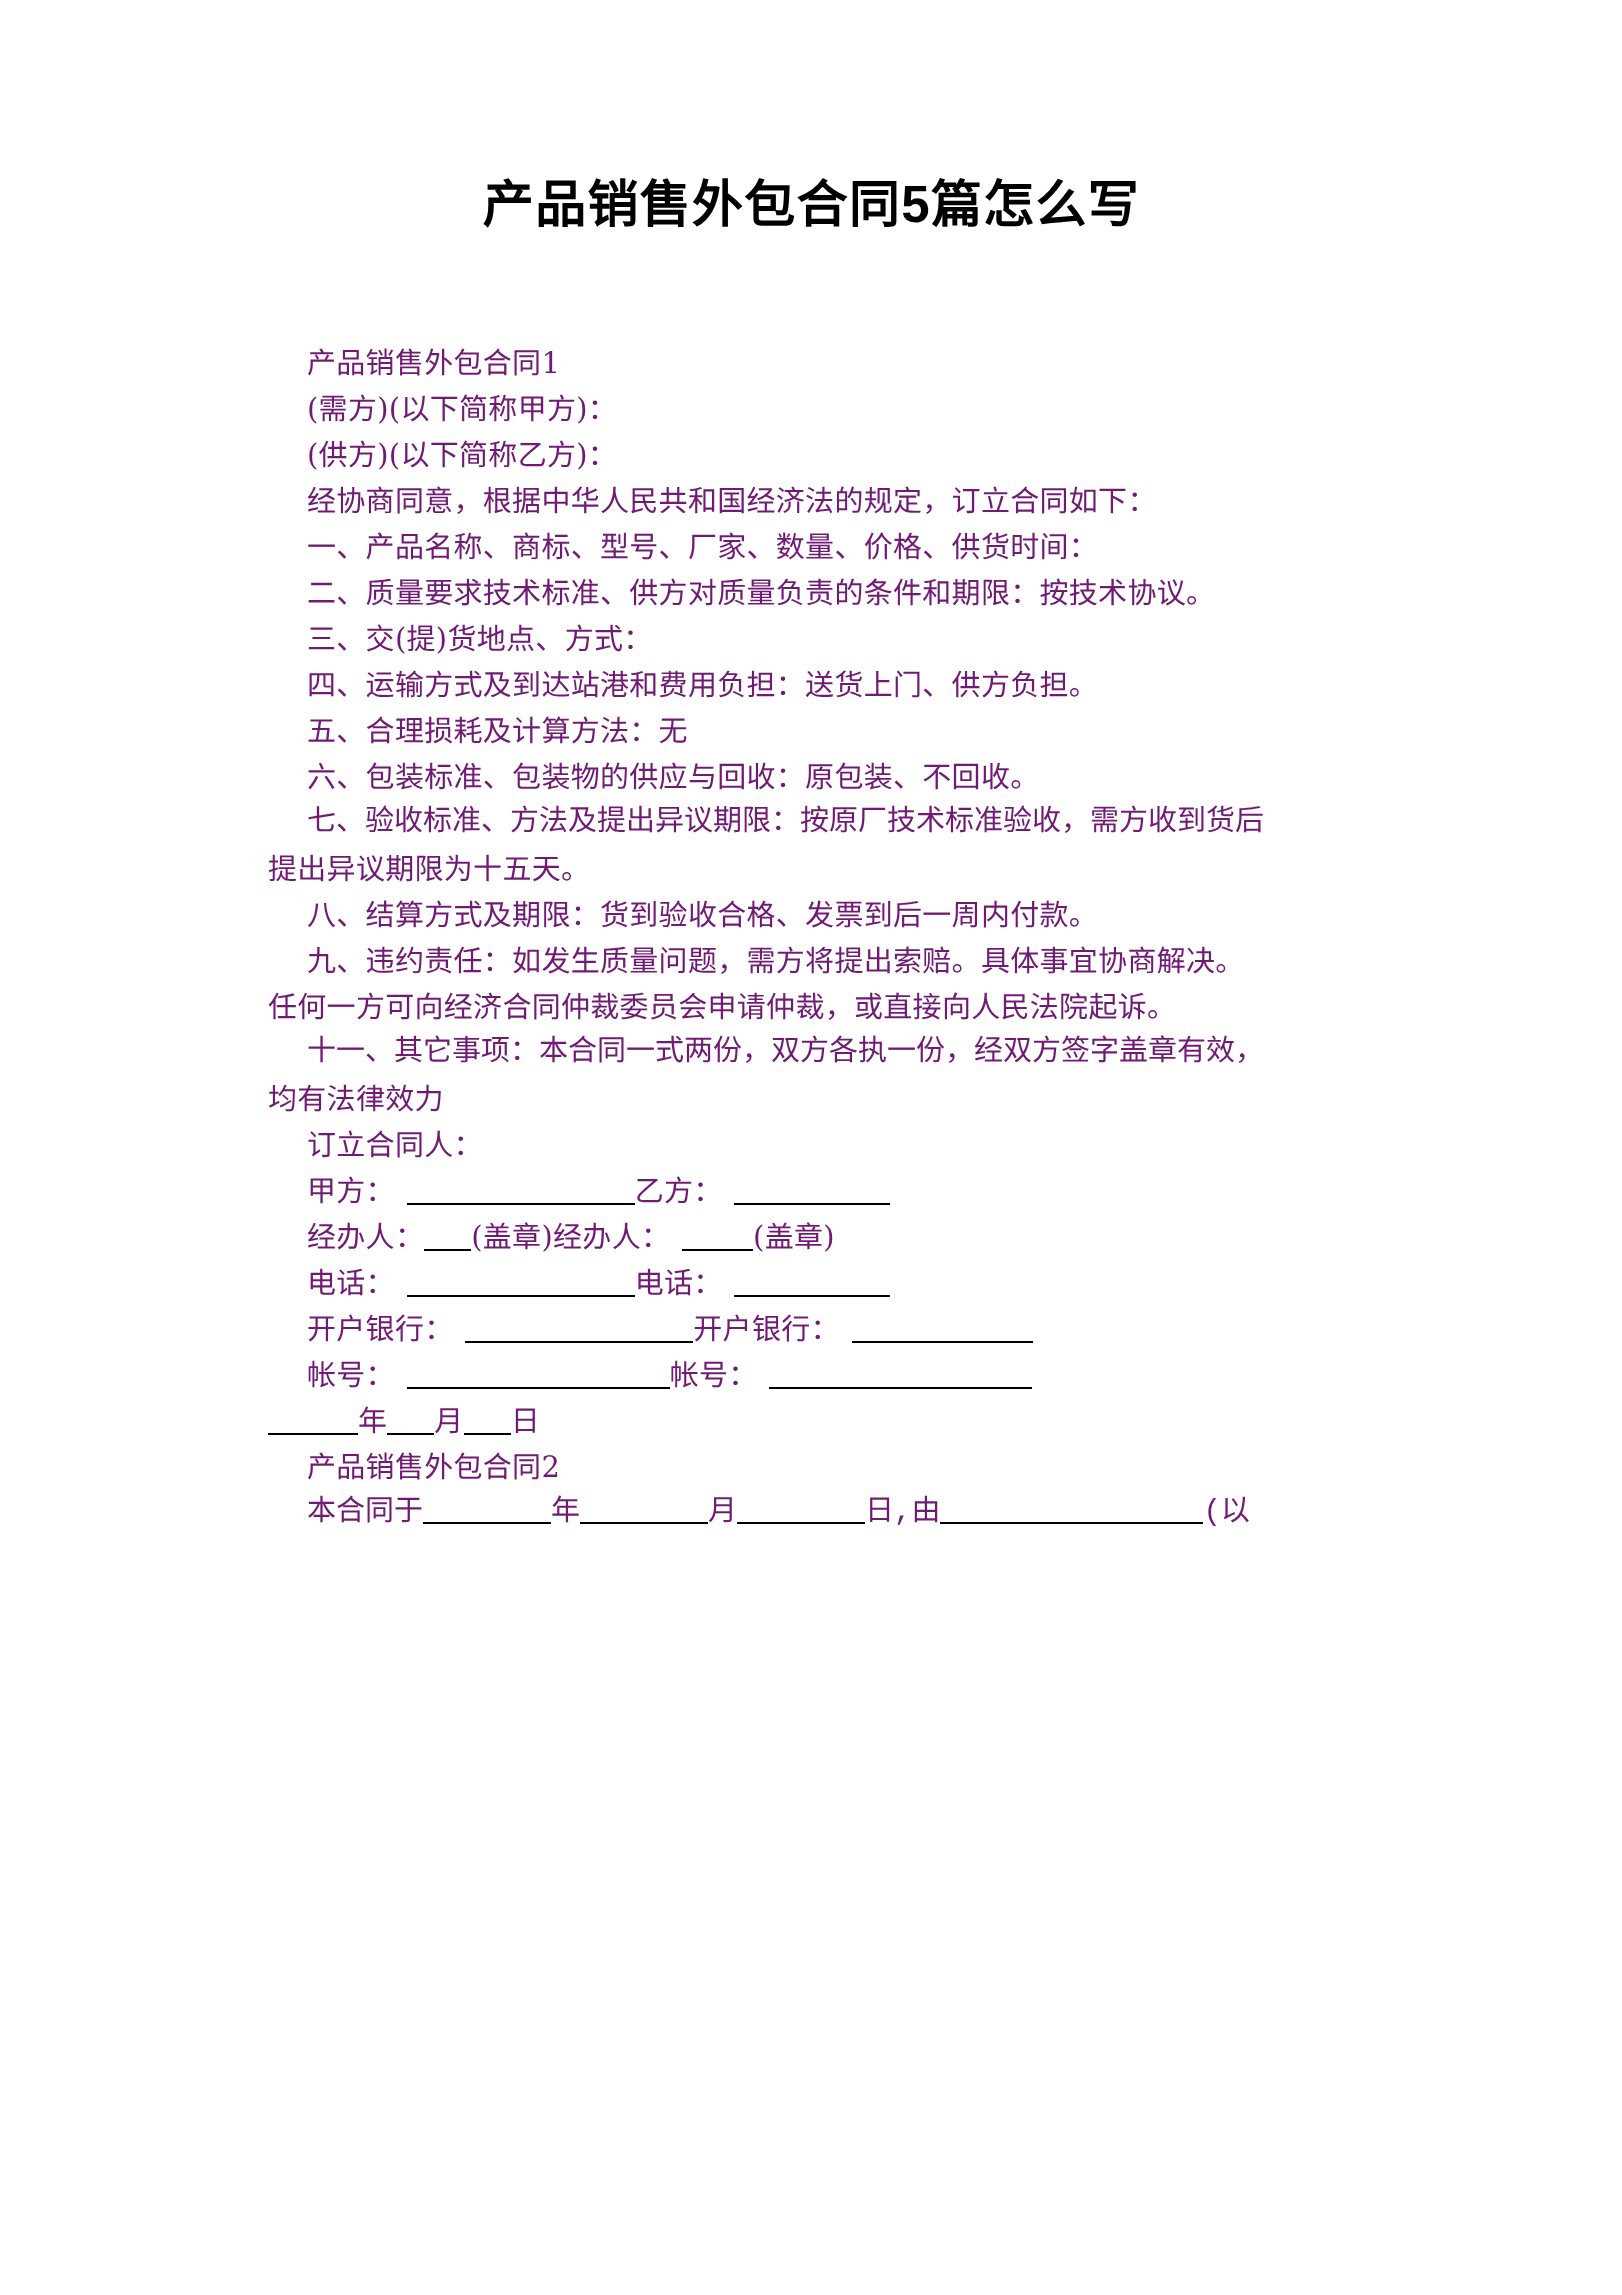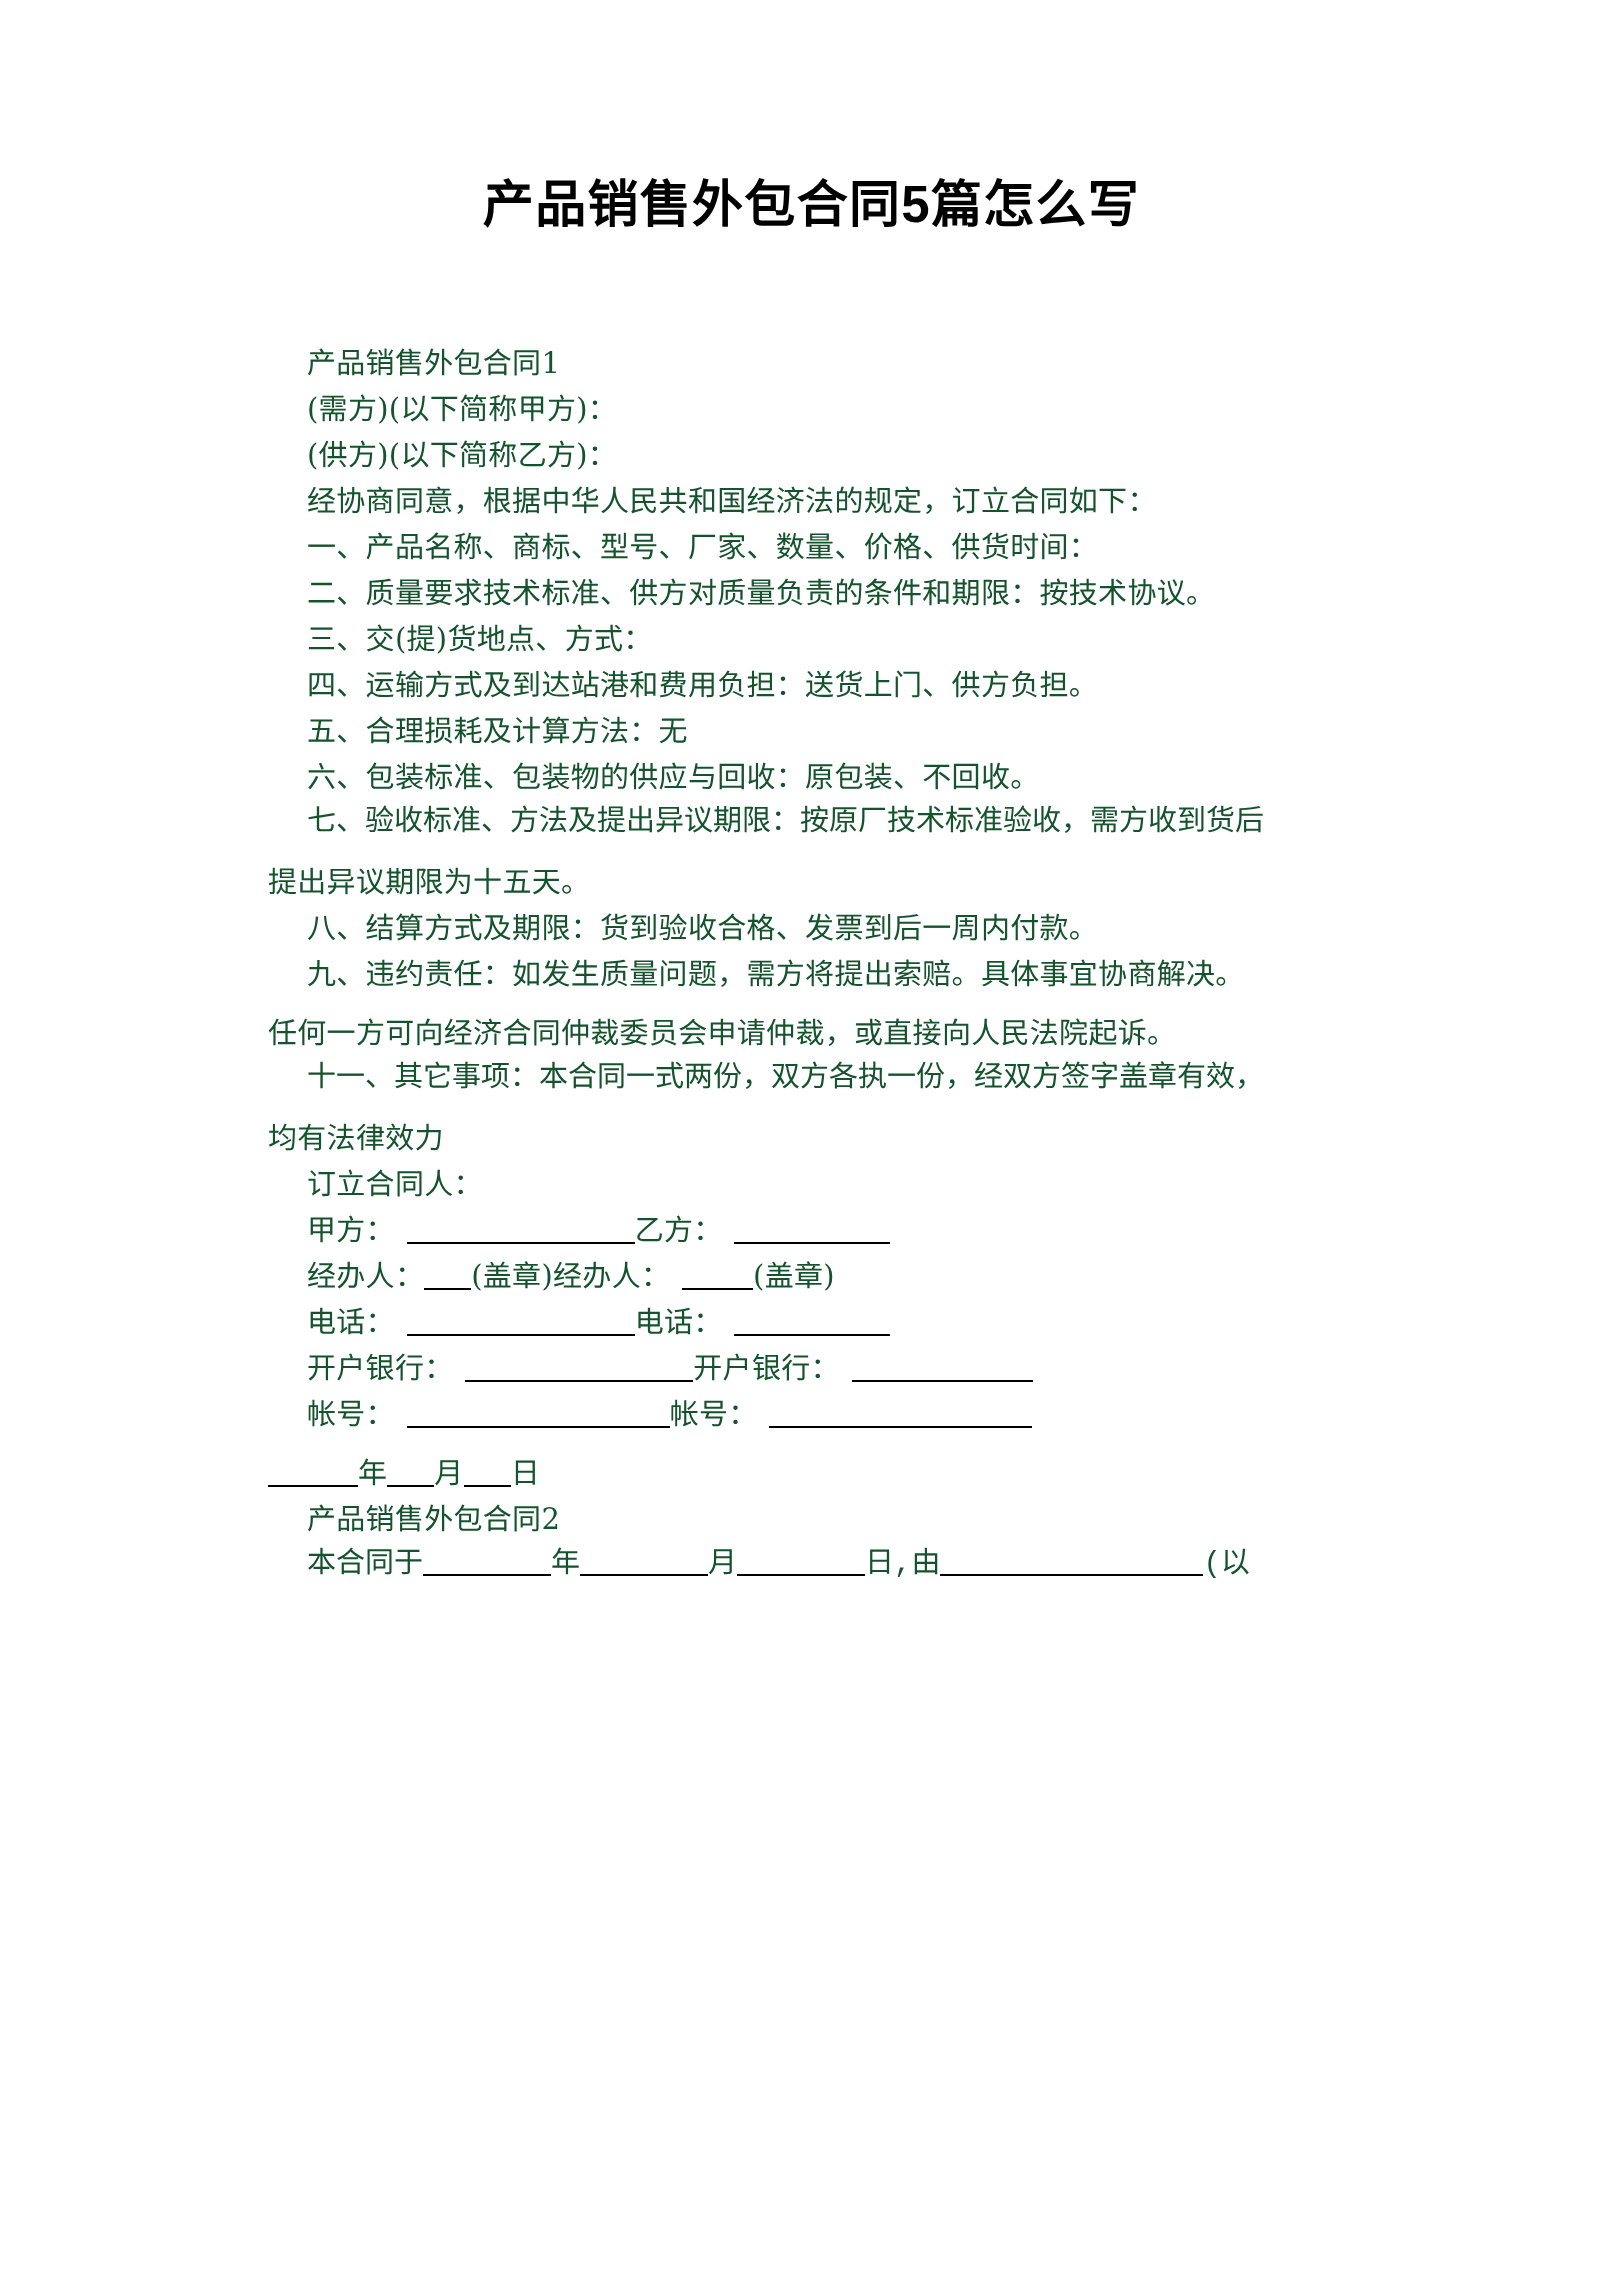--- a/index.html
+++ b/index.html
@@ -40,32 +40,31 @@
     left: 268px;
     width: 1094px;
   }
 
   .line {
     font-size: 29px;
     line-height: 46px;
     height: 46px;
     letter-spacing: 0.3px;
     white-space: nowrap;
-    color: #14532d;
+    color: #701a75;
   }
 
   
   .line.indent {
     padding-left: 39px;
   }
 
   
   .line.flush {
     padding-left: 0;
-    margin-top: 13px;
   }
 
   
   .line.wide {
     letter-spacing: 0px;
     font-family: Liberation Mono, monospace;
   }
 
   
   .blank {

